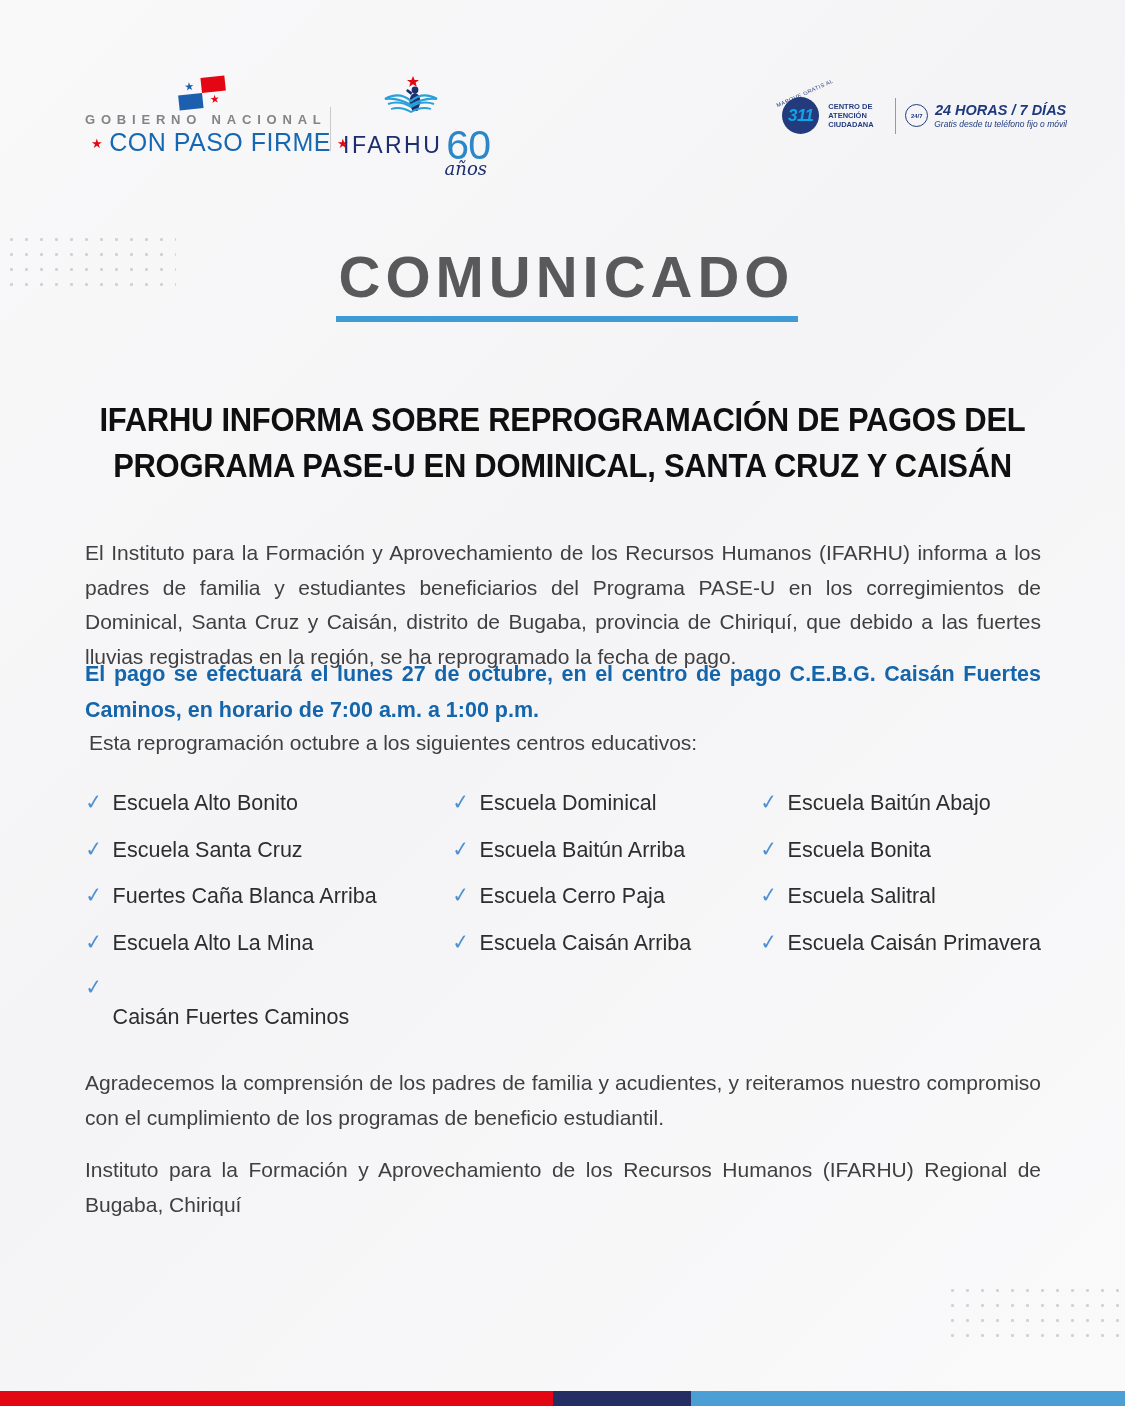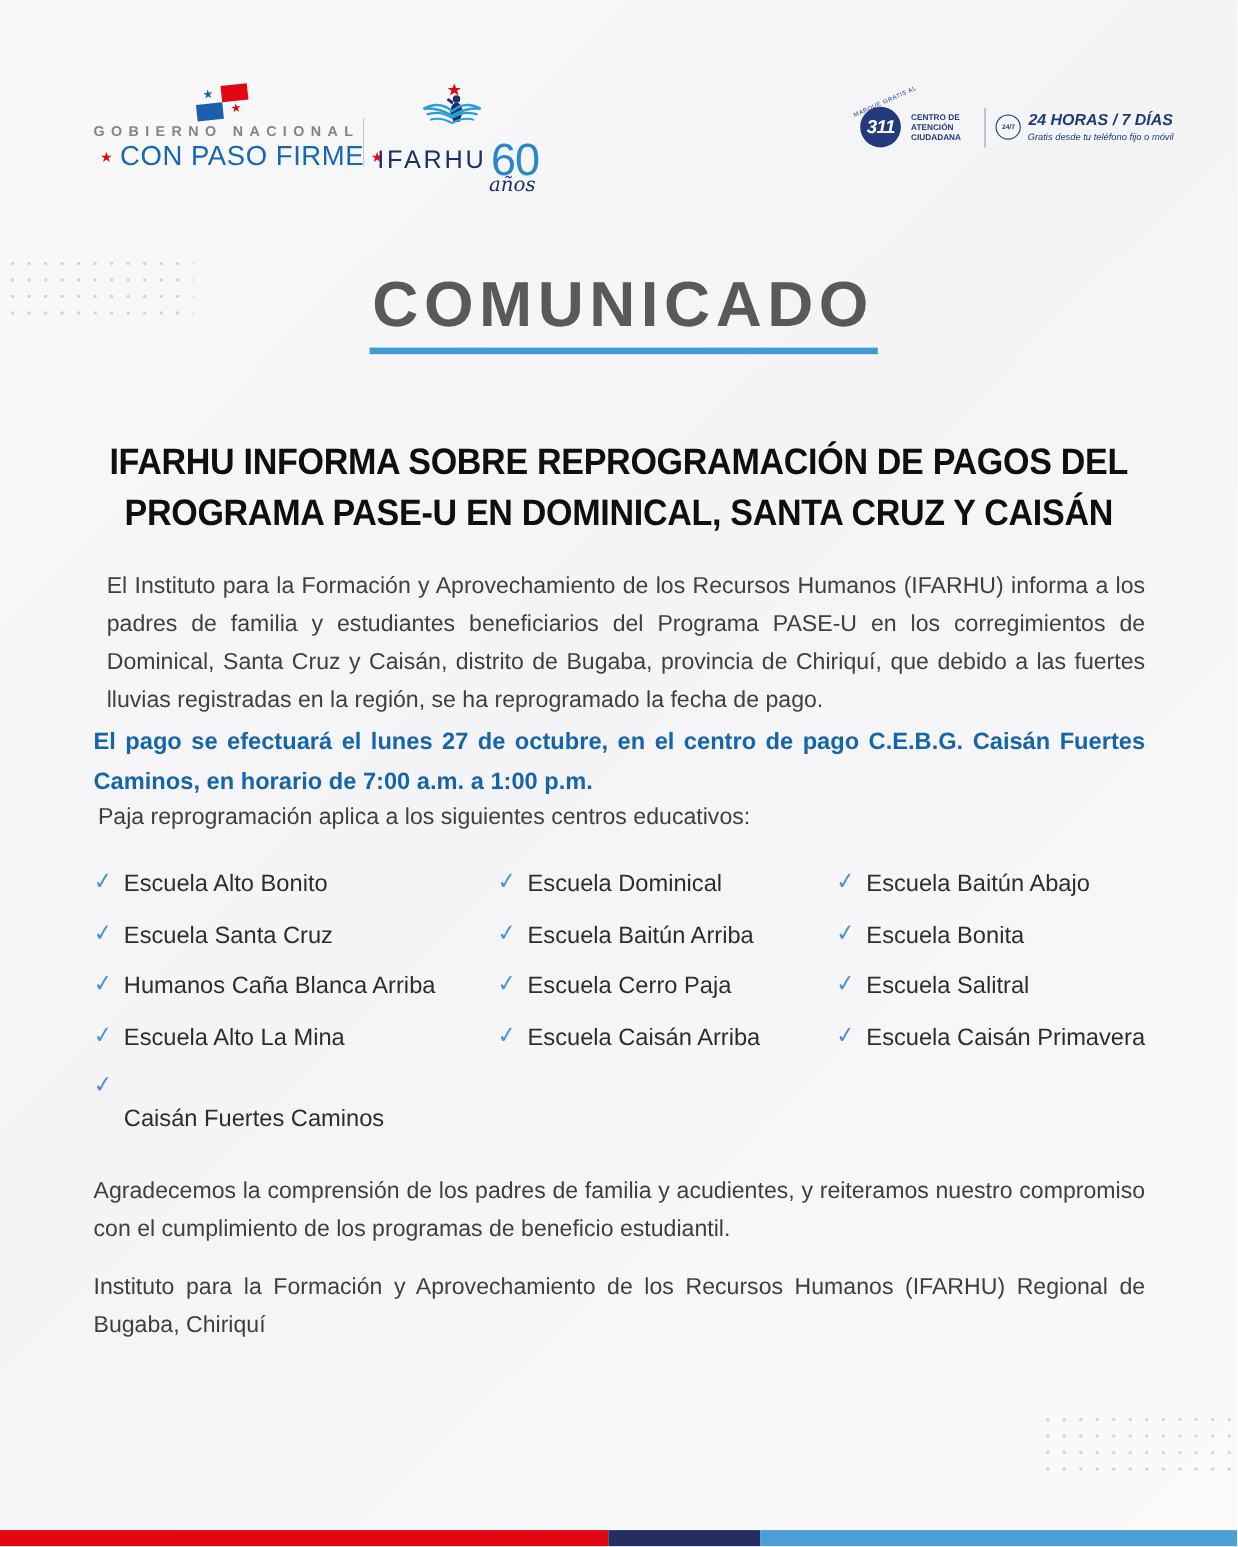--- a/index.html
+++ b/index.html
@@ -38,21 +38,21 @@
   .ifarhu-row { position:relative; margin-top:1px; white-space:nowrap; }
   .ifarhu-name { font-size:23px; font-weight:normal; color:#1d2e6e; letter-spacing:2.5px; vertical-align:6px; }
   .ifarhu-sixty { font-size:41px; font-weight:normal; color:#2b87c8; letter-spacing:-1px; margin-left:4px; }
   .ifarhu-anios { position:absolute; right:-4px; bottom:-10px;
     font-family:"DejaVu Serif", serif; font-style:italic; font-size:18px; color:#1d2e6e; }
 
   .contact-group { position:absolute; right:58px; top:22px; display:flex; align-items:center; gap:9px; }
   .c311-wrap { position:relative; }
   .c311-arc { position:absolute; top:-7px; left:-8px; font-size:5.5px; color:#233b7d;
     transform:rotate(-24deg); white-space:nowrap; letter-spacing:.5px; }
-  .c311-circle { width:37px; height:37px; border-radius:50%; background:#233b7d; color:#ffffff;
+  .c311-circle { width:37px; height:37px; border-radius:50%; background:#233b7d; color:#0ea5e9;
     font-weight:bold; font-style:italic; font-size:17px; display:flex; align-items:center;
     justify-content:center; letter-spacing:-.5px; }
   .c311-label { font-size:7.5px; font-weight:bold; color:#233b7d; line-height:1.2; width:58px;
     text-transform:uppercase; text-align:left; }
   .contact-divider { width:1px; height:36px; background:#8a9ac0; }
   .hours-group { display:flex; align-items:center; gap:6px;text-align:center; }
   .badge247 { width:21px; height:21px; border:1.5px solid #233b7d; border-radius:50%;
     color:#233b7d; font-size:6px; font-weight:bold; display:flex; align-items:center; justify-content:center; }
   .hours-text { font-size:14.5px; font-weight:bold; font-style:italic; color:#1e3a7c; white-space:nowrap; }
   .hours-sub { font-size:8.5px; font-style:italic; color:#1e3a7c; margin-top:1px; white-space:nowrap; }
@@ -63,21 +63,21 @@
   .title-underline { width:462px; height:6px; background:#3f9bd3; margin:6px auto 0; }
 
   
   .heading { position:absolute; top:396px; left:0; width:100%; margin:0; text-align:center;
     font-size:31px; line-height:43px; font-weight:bold; color:#0f0f10;
     transform:scaleY(1.08); transform-origin:top center; letter-spacing:-.3px; }
 
   
   .para { position:absolute; left:85px; right:84px; margin:0; font-size:21px;
     line-height:34.5px; text-align:justify; color:#3f3f41; }
-  .p1 { top:516px;margin-left:12px; }
+  .p1 { top:536px; }
   .highlight { top:656px; font-weight:bold; color:#1565ab; font-size:21.5px; line-height:36px; }
   .list-intro { position:absolute; left:89px; top:731px; margin:0; font-size:21px; color:#3f3f41; }
 
   
   .col { position:absolute; top:790px; }
   .col1 { left:85px; } .col2 { left:452px; } .col3 { left:760px; }
   .school { display:flex; align-items:flex-start; gap:10px; margin:0 0 20.5px 0;
     font-size:21.5px; color:#2d2d2f; line-height:26px; white-space:nowrap; }
   .check { color:#4e90d2; font-size:21px; line-height:24px; transform:rotate(-6deg); flex:0 0 auto; }
   .school-wide { position:absolute; left:85px; top:975px; }
@@ -157,34 +157,34 @@
     <div class="title-underline"></div>
   </section>
 
   <h2 class="heading">
     <span>IFARHU INFORMA SOBRE REPROGRAMACIÓN DE PAGOS DEL</span><br>
     <span>PROGRAMA PASE-U EN DOMINICAL, SANTA CRUZ Y CAISÁN</span>
   </h2>
 
   <p class="para p1">El Instituto para la Formación y Aprovechamiento de los Recursos Humanos (IFARHU) informa a los padres de familia y estudiantes beneficiarios del Programa PASE-U en los corregimientos de Dominical, Santa Cruz y Caisán, distrito de Bugaba, provincia de Chiriquí, que debido a las fuertes lluvias registradas en la región, se ha reprogramado la fecha de pago.</p>
   <p class="para highlight">El pago se efectuará el lunes 27 de octubre, en el centro de pago C.E.B.G. Caisán Fuertes Caminos, en horario de 7:00 a.m. a 1:00 p.m.</p>
-  <p class="list-intro">Paja reprogramación aplica a los siguientes centros educativos:</p>
+  <p class="list-intro">Esta reprogramación octubre a los siguientes centros educativos:</p>
 
   <div class="col col1">
     <div class="school">
         <span class="check">✓</span>
         <span>Escuela Alto Bonito</span>
       </div>
     <div class="school">
         <span class="check">✓</span>
         <span>Escuela Santa Cruz</span>
       </div>
     <div class="school">
         <span class="check">✓</span>
-        <span>Humanos Caña Blanca Arriba</span>
+        <span>Fuertes Caña Blanca Arriba</span>
       </div>
     <div class="school">
         <span class="check">✓</span>
         <span>Escuela Alto La Mina</span>
       </div>
   </div>
   <div class="col col2">
     <div class="school">
         <span class="check">✓</span>
         <span>Escuela Dominical</span>

